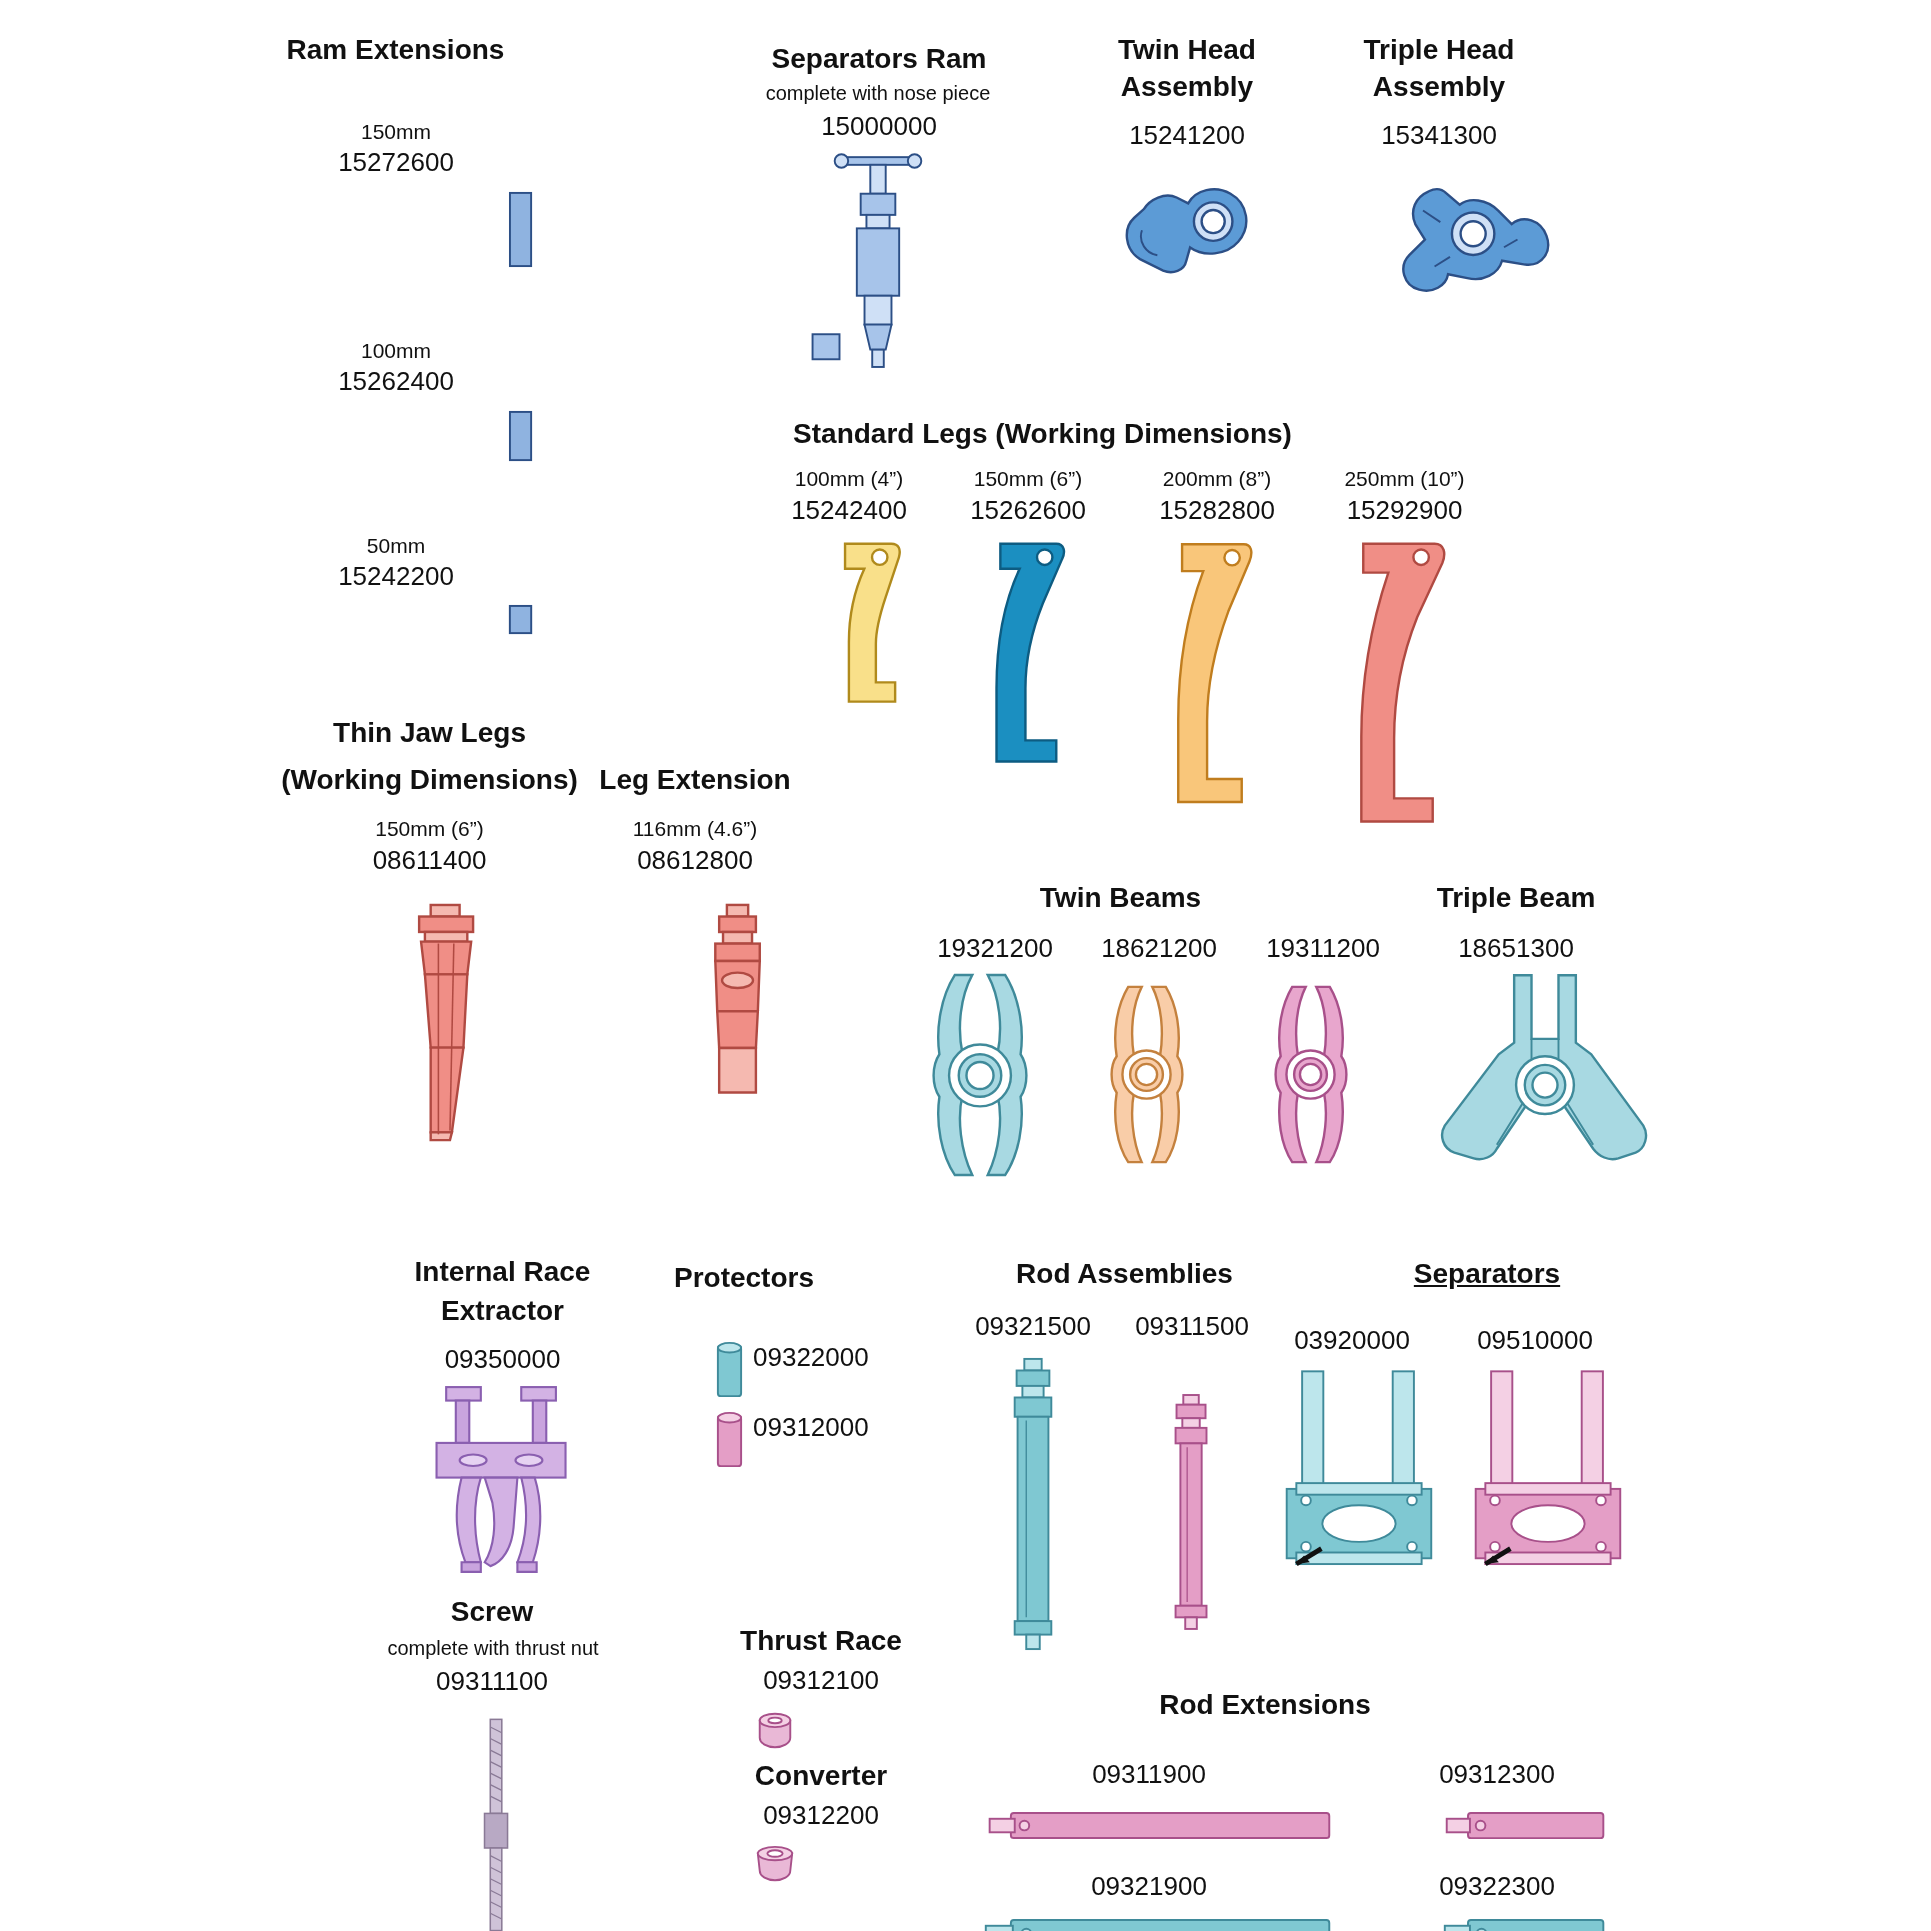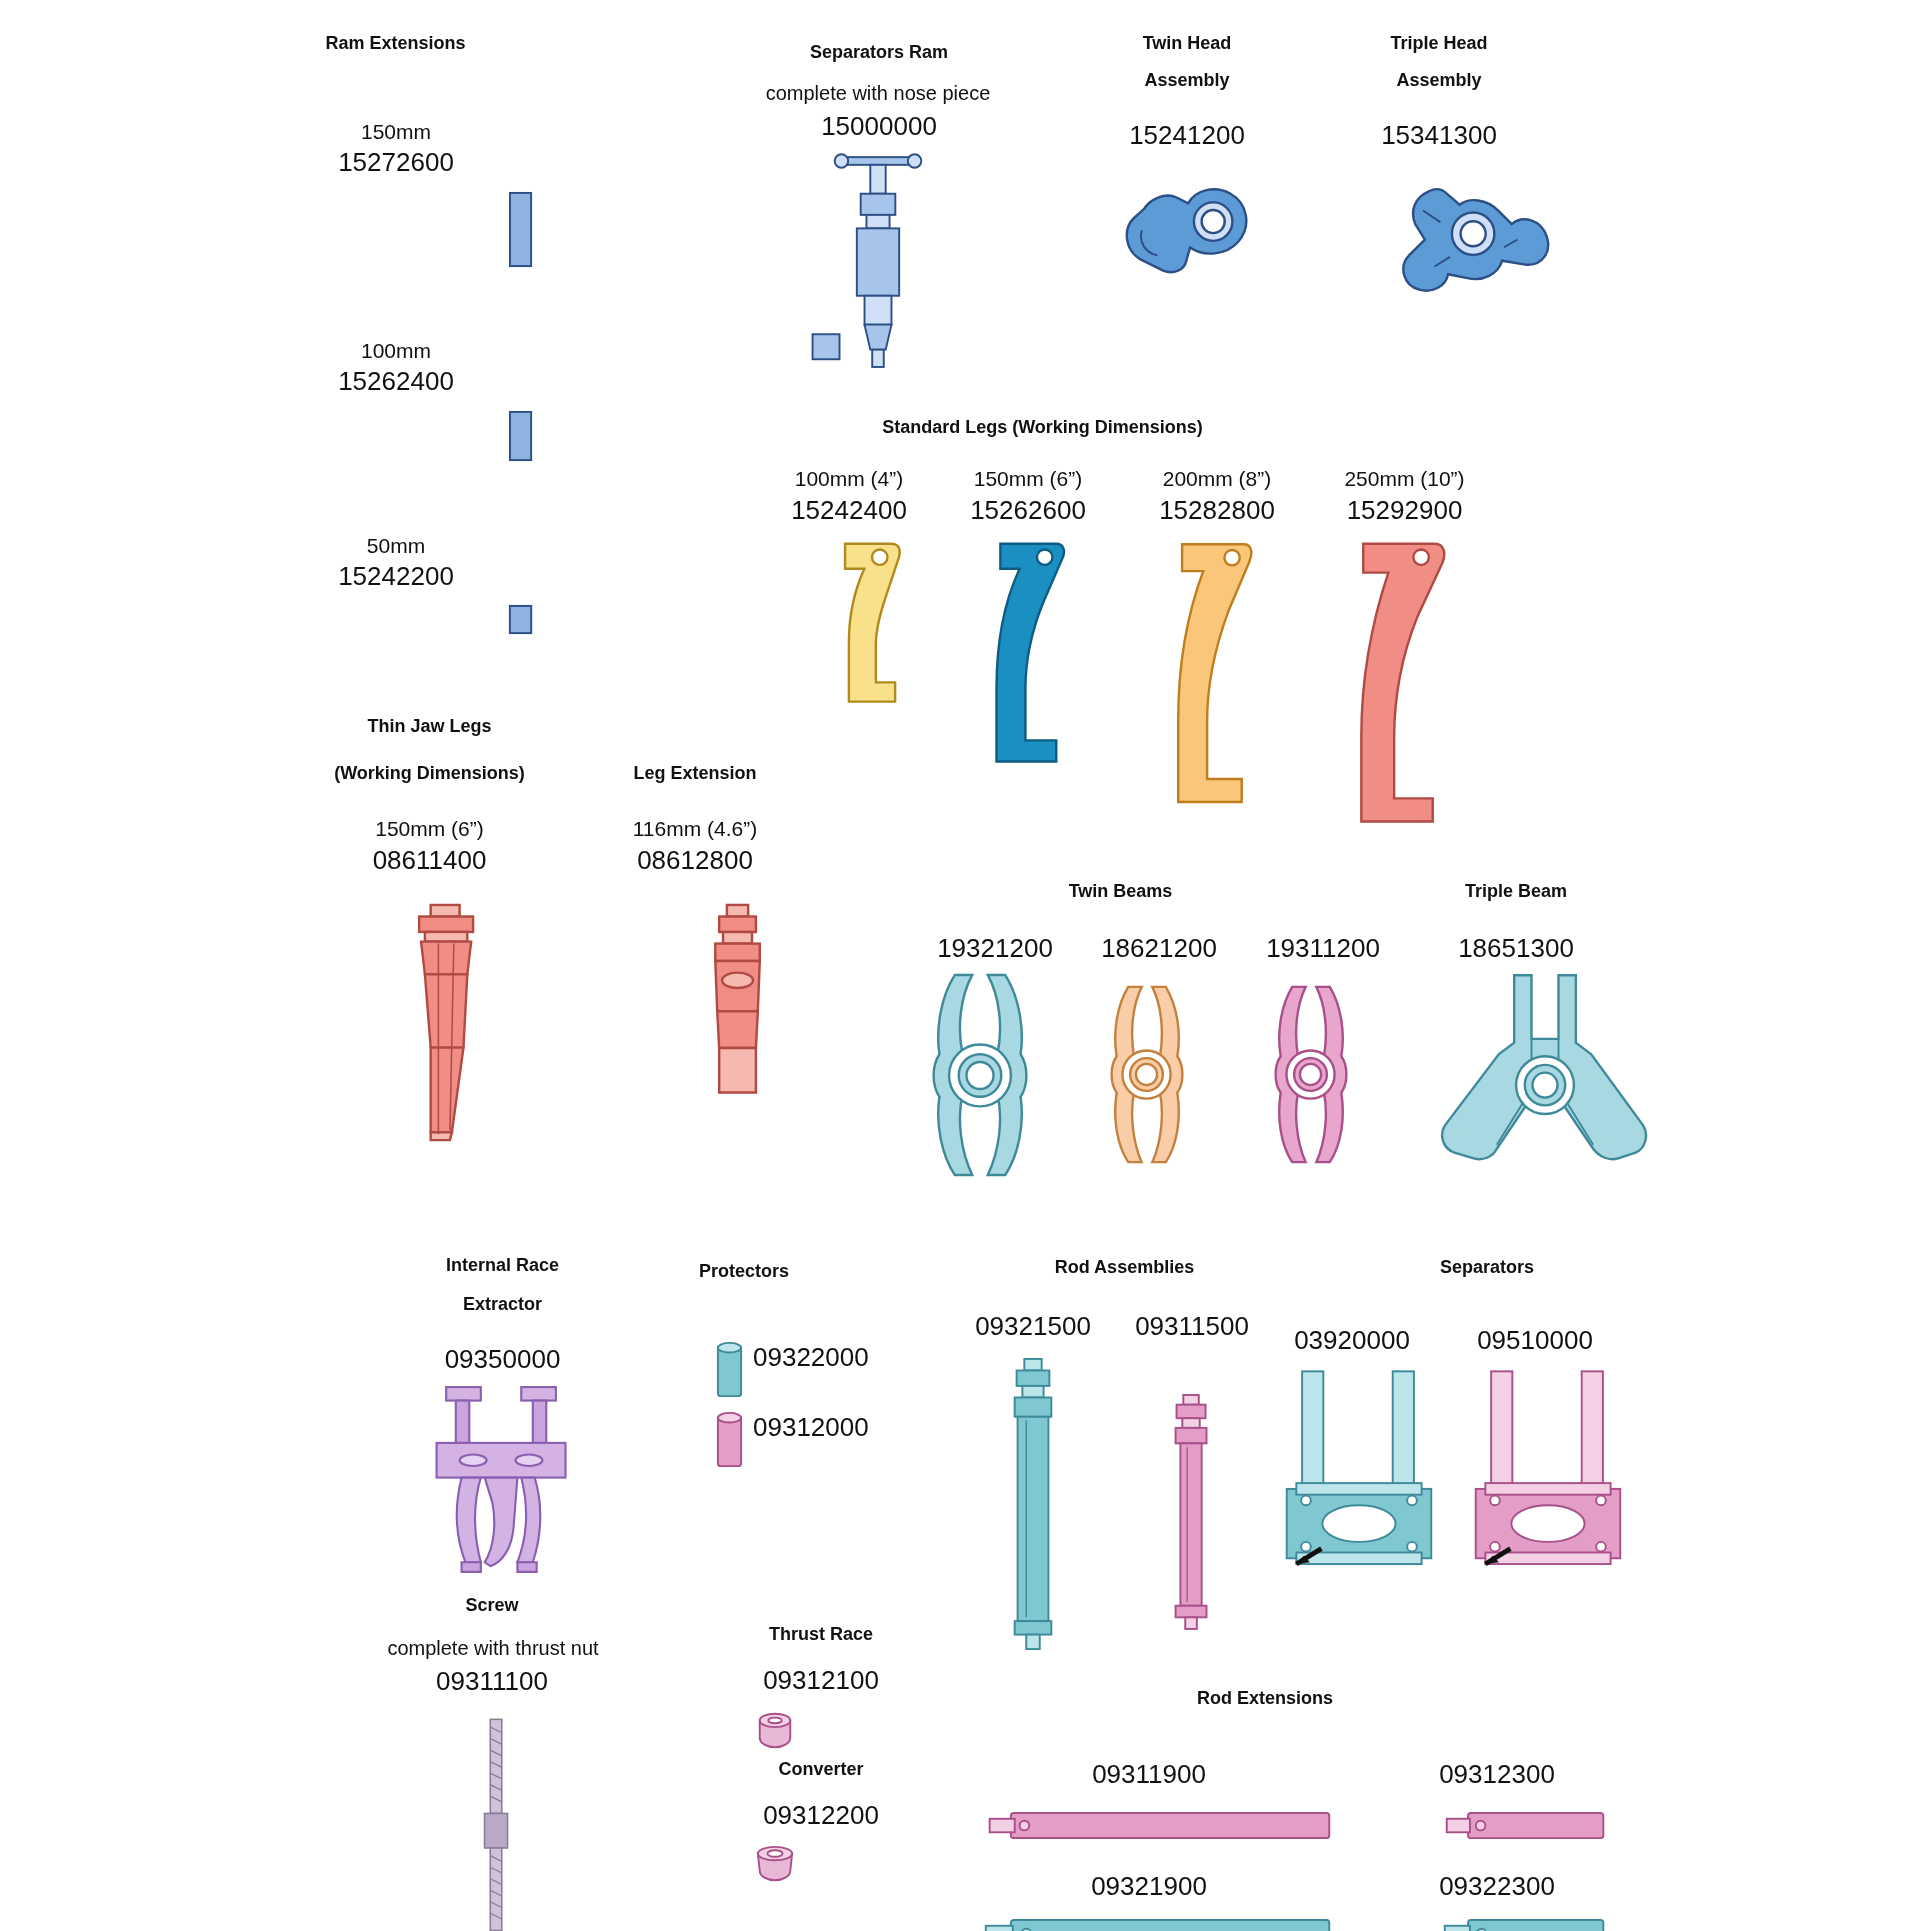--- a/index.html
+++ b/index.html
@@ -1,18 +1,18 @@
 <!DOCTYPE html>
 <html><head>
 <meta charset="utf-8">
 <style>
   html,body{margin:0;padding:0;background:#ffffff;}
   body{width:1931px;height:1931px;position:relative;font-family:"Liberation Sans",sans-serif;color:#111;overflow:hidden;}
   .lbl{position:absolute;text-align:center;line-height:1.22;}
-  .title{font-weight:bold;font-size:18px;}
+  .title{font-weight:bold;font-size:28px;}
   .sub{font-size:20px;}
   .num{font-size:26px;}
   .small{font-size:21px;}
   svg{display:block;overflow:visible;}
   .piece{position:absolute;}
 </style>
 </head>
 <body>
 
 <div class="lbl title" style="left:241px;top:33px;width:309px;">Ram Extensions</div>
@@ -304,21 +304,21 @@
       <rect x="20" y="26" width="18" height="10" fill="#f4d0e4"></rect>
       <rect x="13" y="36" width="32" height="16"></rect>
       <rect x="18" y="52" width="22" height="168"></rect>
       <rect x="13" y="220" width="32" height="12"></rect>
       <rect x="23" y="232" width="12" height="12" fill="#f4d0e4"></rect>
       <line x1="25" y1="56" x2="25" y2="216" stroke="#a8508a" stroke-width="1.3"></line>
     </g>
   </svg>
 </div>
 
-<div class="lbl title" style="left:1342px;top:1257px;width:290px;">Separators</div>
+<div class="lbl title" style="left:1342px;top:1257px;width:290px;text-decoration:underline;">Separators</div>
 <div class="lbl num" style="left:1246px;top:1325px;width:212px;">03920000</div>
 <div class="lbl num" style="left:1429px;top:1325px;width:212px;">09510000</div>
 <div class="piece" style="left:1279px;top:1369px;">
   <svg width="159" height="208" viewBox="0 0 165 215">
     <g stroke="#3f8a9a" stroke-width="2" fill="#7fc8d2">
       <rect x="24" y="2" width="22" height="130" fill="#bde6ec"></rect>
       <rect x="118" y="2" width="22" height="130" fill="#bde6ec"></rect>
       <rect x="8" y="124" width="150" height="72"></rect>
       <rect x="18" y="118" width="130" height="12" fill="#bde6ec"></rect>
       <rect x="18" y="190" width="130" height="12" fill="#bde6ec"></rect>

